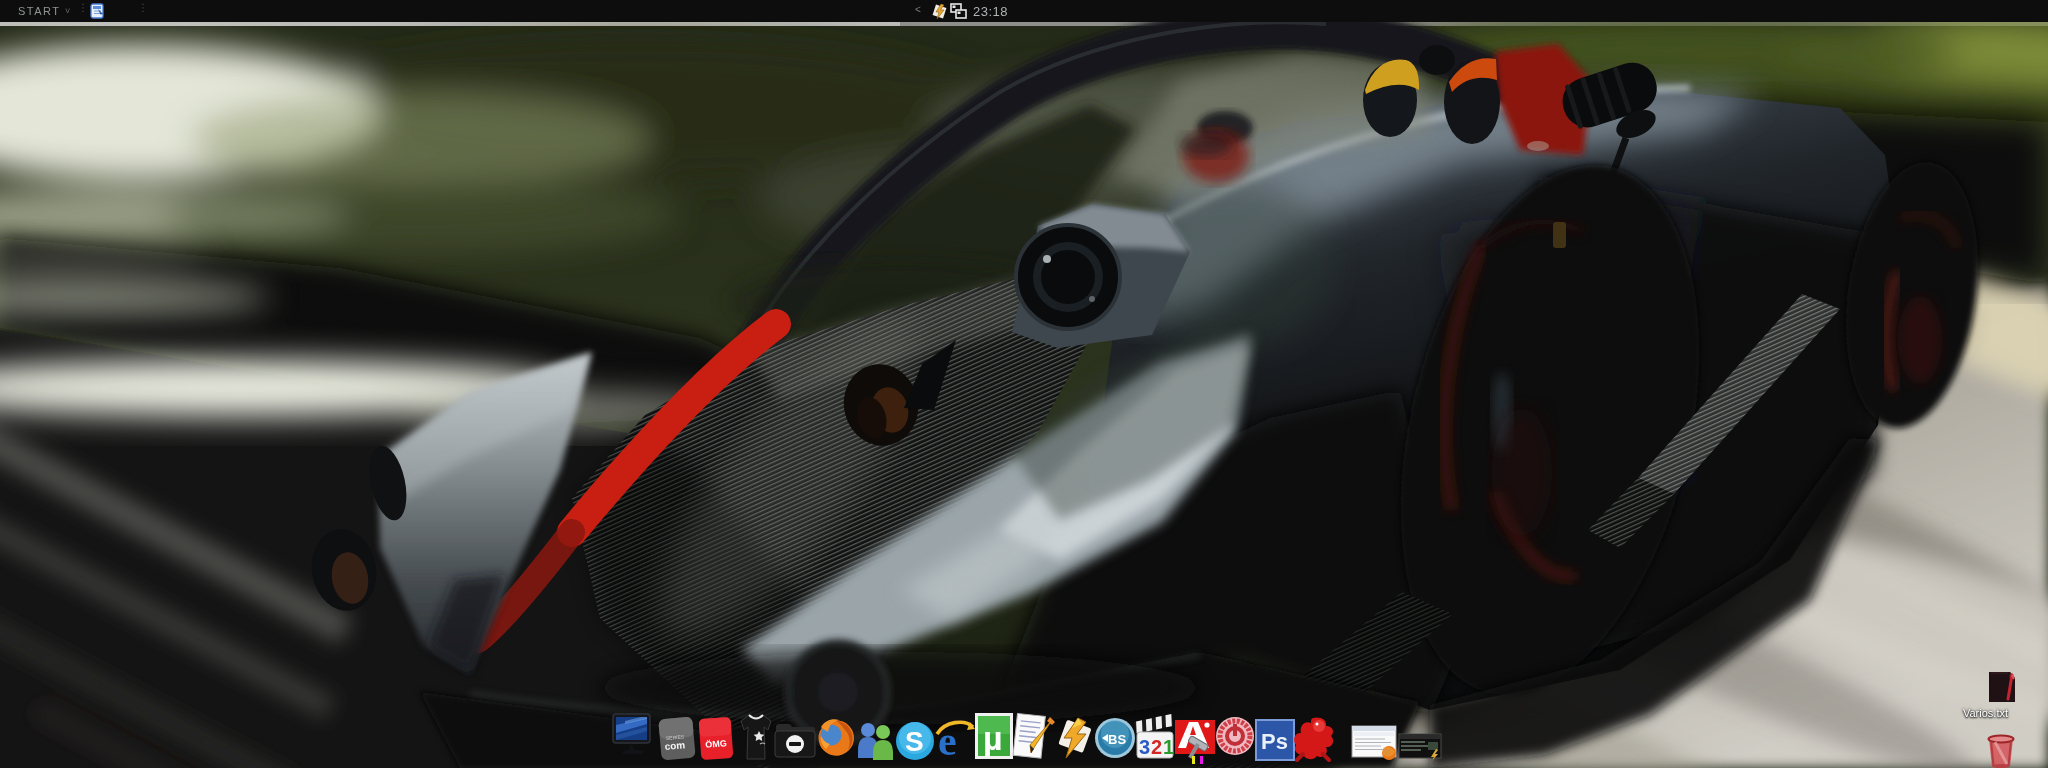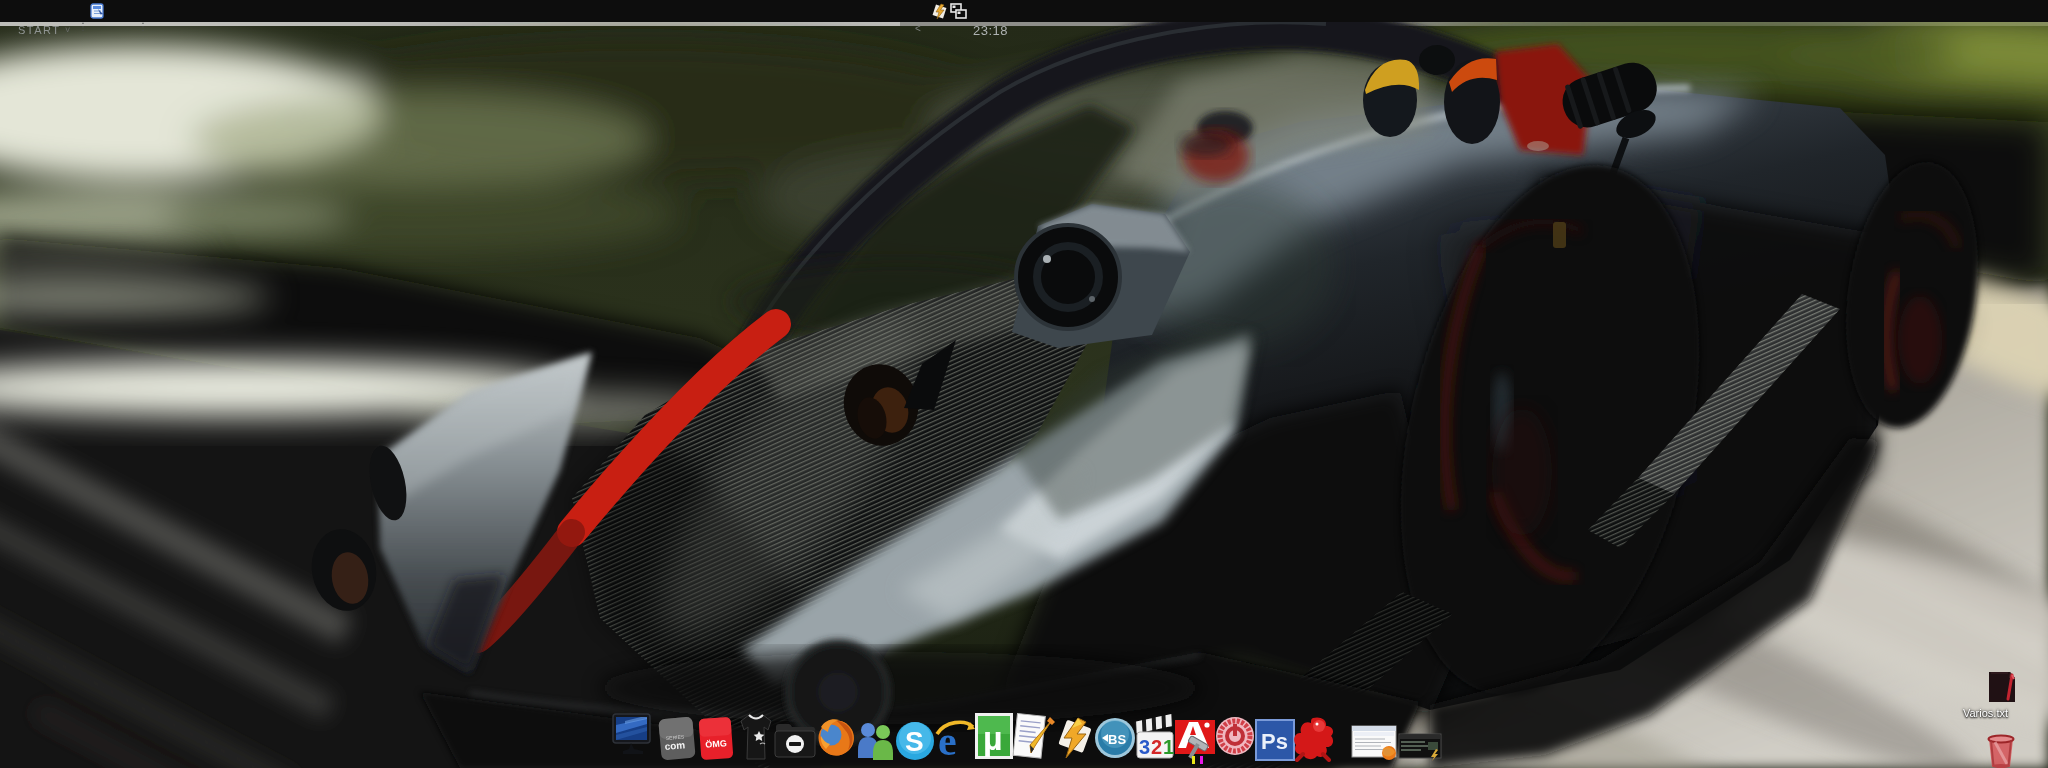--- a/index.html
+++ b/index.html
@@ -1,20 +1,20 @@
 <!DOCTYPE html>
 <html><head>
 <meta charset="utf-8">
 <style>
 html,body{margin:0;padding:0;width:2048px;height:768px;overflow:hidden;background:#000;
  font-family:"Liberation Sans", sans-serif;}
 #stage{position:absolute;left:0;top:0;width:2048px;height:768px;overflow:hidden;}
 #wall{position:absolute;left:0;top:0;}
 #taskbar{position:absolute;left:0;top:0;width:2048px;height:22px;background:#0d0d0d;z-index:30;}
-.tb{position:absolute;color:#8f9492;font-size:11px;top:5px;letter-spacing:1px;margin-top:19px;}
+.tb{position:absolute;color:#8f9492;font-size:11px;top:5px;letter-spacing:1px;}
 #dock{position:absolute;left:0;top:0;width:2048px;height:768px;z-index:20;}
 .di{position:absolute;}
 #desk{position:absolute;z-index:20;}
 .lbl{position:absolute;color:#fff;font-size:11px;text-shadow:0 1px 2px #000,0 0 3px #000;}
 </style>
 </head>
 <body>
 <div id="stage">
 <svg id="wall" width="2048" height="768" viewBox="0 0 2048 768">
 <defs>

